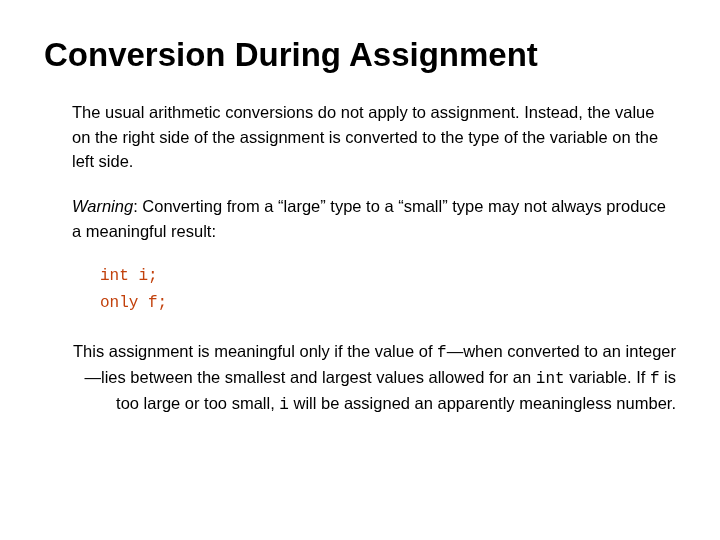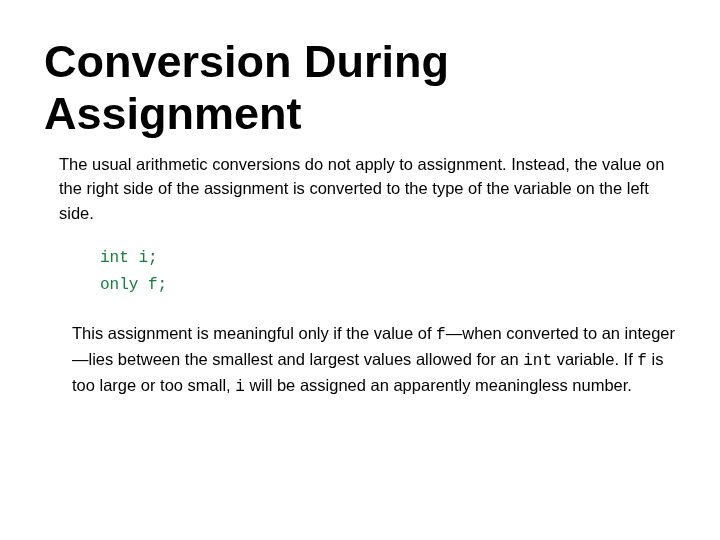--- a/index.html
+++ b/index.html
@@ -19,80 +19,86 @@
     .slide {
       width: 720px;
       height: 540px;
       padding: 36px 44px 30px 44px;
       display: flex;
       flex-direction: column;
       gap: 0;
     }
 
     .slide-title {
-      font-size: 45px;
+      font-size: 33px;
       font-weight: bold;
       color: #000000;
-      margin-bottom: 12px;
+      margin-bottom: 26px;
       line-height: 1.15;
     }
 
     .body-text {
       font-size: 16.5px;
       color: #000000;
       line-height: 1.5;
       margin-bottom: 0;
     }
 
     .indent-1 {
-      margin-left: 15px;
+      margin-left: 28px;
     }
 
     .paragraph {
       margin-bottom: 20px;
     }
 
     .italic {
       font-style: italic;
     }
 
     .code-block {
       font-family: 'Courier New', Courier, monospace;
       font-size: 16px;
-      color: #15803d;
+      color: #c2410c;
       margin-left: 56px;
       margin-bottom: 2px;
       line-height: 1.6;
     }
 
     .code-inline {
       font-family: 'Courier New', Courier, monospace;
       font-size: 16px;
     }
 
     .note-paragraph {
       margin-top: 10px;
-      margin-left: 28px;
+      margin-left: 16px;
+      text-align: right;
     }
 
     .code-block-group {
       margin-bottom: 10px;
     }
   </style>
 </head>
 <body>
 
 <div class="slide">
 
   <h1 class="slide-title">Conversion During Assignment</h1>
 
   <div class="paragraph indent-1">
     <span class="body-text">The usual arithmetic conversions do not apply to assignment. Instead, the value on the right side of the assignment is converted to the type of the variable on the left side.</span>
   </div>
 
+  <div class="paragraph">
+    <div class="indent-1">
+      <span class="body-text italic">Warning</span><span class="body-text">: Converting from a “large” type to a “small” type may not always produce a meaningful result:</span>
+    </div>
+  </div>
 
   <div class="code-block-group">
     <div class="code-block">int i;</div>
     <div class="code-block">only f;</div>
   </div>
 
   <div class="note-paragraph body-text">
     <span>This assignment is meaningful only if the value of </span><span class="code-inline">f</span><span>—when converted to an integer—lies between the smallest and largest values allowed for an </span><span class="code-inline">int</span><span> variable. If </span><span class="code-inline">f</span><span> is too large or too small, </span><span class="code-inline">i</span><span> will be assigned an apparently meaningless number.</span>
   </div>
 

